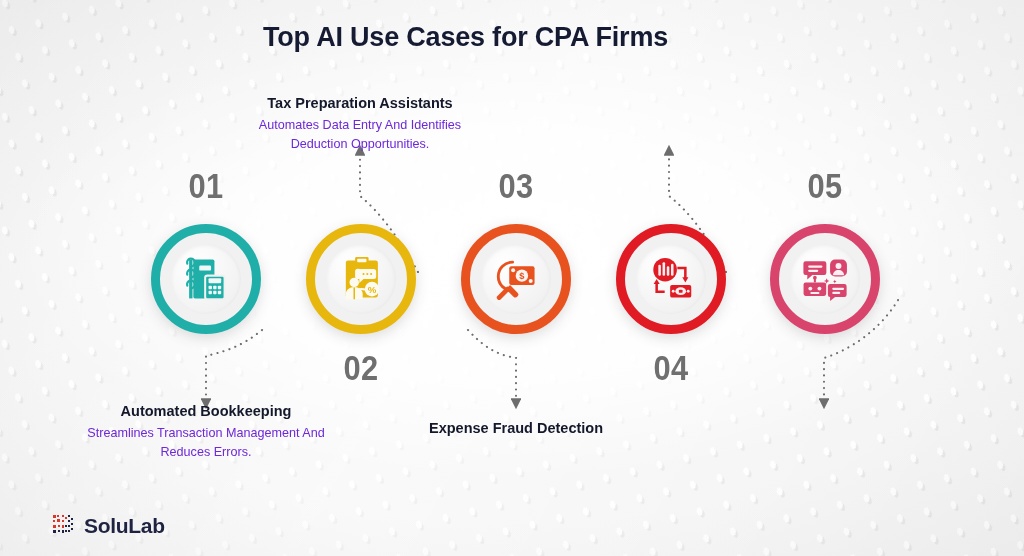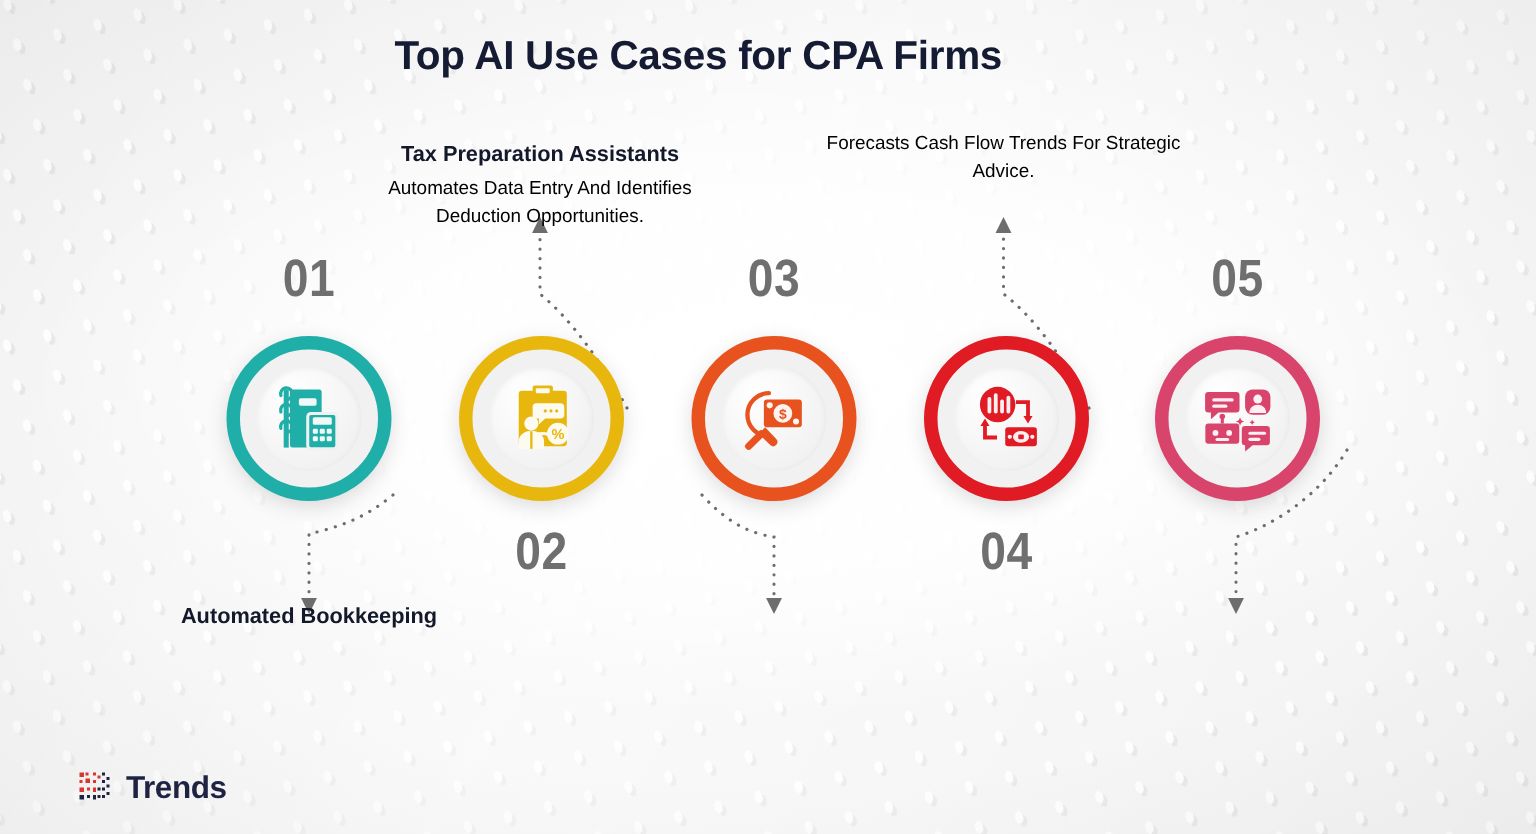--- a/index.html
+++ b/index.html
@@ -132,21 +132,21 @@
   .caption .cap-title {
     font-size: 14.5px;
     font-weight: 700;
     color: #14182b;
     line-height: 1.25;
     margin-bottom: 4px;
   }
   .caption .cap-desc {
     font-size: 12.6px;
     font-weight: 400;
-    color: #000000;
+    color: #6d28d9;
     line-height: 1.48;
   }
 
   
   .logo {
     position: absolute;
     left: 52px;
     bottom: 18px;
     display: flex;
     align-items: center;
@@ -212,20 +212,21 @@
             <rect x="35" y="46" width="4" height="4" rx="1"></rect>
             <rect x="40.5" y="46" width="4" height="4" rx="1"></rect>
             <rect x="46" y="46" width="4" height="4" rx="1"></rect>
           </g>
         </g>
       </svg>
     </div>
   </div>
   <div class="caption" style="left:82px; top:402px; width:248px;">
     <div class="cap-title">Automated Bookkeeping</div>
+    <div class="cap-desc">Streamlines Transaction Management And Reduces Errors.</div>
   </div>
 
   <div class="node" style="left:306px; top:224px;">
     <div class="num" style="top:124px; left:0;">02</div>
     <div class="ring" style="border:9px solid #e8b70d;">
       <svg class="glyph" viewBox="0 0 64 64">
         <g fill="#e8b70d">
           <rect x="14" y="10" width="38" height="44" rx="2.6"></rect>
           <rect x="25" y="6" width="16" height="8" rx="1.6"></rect>
           <rect x="27.5" y="8" width="11" height="4" rx="1" fill="#fdfbf0"></rect>
@@ -263,20 +264,21 @@
           <circle cx="39" cy="28" r="7.4" fill="#fdf3ef"></circle>
           <text x="39" y="32.4" text-anchor="middle" font-size="11" font-weight="700" font-family="Liberation Sans, sans-serif" fill="#e8521f">$</text>
           <circle cx="28.6" cy="21.6" r="2.4" fill="#fdf3ef"></circle>
           <circle cx="49.4" cy="34.4" r="2.4" fill="#fdf3ef"></circle>
         </g>
         <path d="M20 44 L29 53 a3.4 3.4 0 0 0 4.8 -4.8 L25 39 z" fill="#e8521f"></path>
       </svg>
     </div>
   </div>
   <div class="caption" style="left:392px; top:419px; width:248px;">
+    <div class="cap-title">Expense Fraud Detection</div>
   </div>
 
   <div class="node" style="left:616px; top:224px;">
     <div class="num" style="top:124px; left:0;">04</div>
     <div class="ring" style="border:9px solid #e01b24;">
       <svg class="glyph" viewBox="0 0 64 64">
         <circle cx="25" cy="21" r="14" fill="#e01b24"></circle>
         <g fill="#fdeef0">
           <rect x="17" y="15" width="3" height="13" rx="1.4"></rect>
           <rect x="22" y="12" width="3" height="16" rx="1.4"></rect>
@@ -291,21 +293,20 @@
         <path d="M18.6 38 L15 32 L11.4 38 z" fill="#e01b24"></path>
         <rect x="31" y="39" width="25" height="15" rx="2.2" fill="#e01b24"></rect>
         <ellipse cx="43.5" cy="46.5" rx="6.4" ry="4.6" fill="#fdeef0"></ellipse>
         <rect x="41.3" y="44.6" width="4.4" height="3.8" rx="1" fill="#e01b24"></rect>
         <circle cx="34.6" cy="46.5" r="1.7" fill="#fdeef0"></circle>
         <circle cx="52.4" cy="46.5" r="1.7" fill="#fdeef0"></circle>
       </svg>
     </div>
   </div>
   <div class="caption" style="left:543px; top:86px; width:252px;">
-    <div class="cap-desc">Forecasts Cash Flow Trends For Strategic Advice.</div>
   </div>
 
   <div class="node" style="left:770px; top:224px;">
     <div class="num" style="top:-58px; left:0;">05</div>
     <div class="ring" style="border:9px solid #d9446c;">
       <svg class="glyph" viewBox="0 0 64 64">
 
         <path d="M9 11 h22 a2.6 2.6 0 0 1 2.6 2.6 v11 a2.6 2.6 0 0 1 -2.6 2.6 h-14 l-6 5.4 v-5.4 h-2 a2.6 2.6 0 0 1 -2.6 -2.6 v-11 A2.6 2.6 0 0 1 9 11 z" fill="#d9446c"></path>
         <g fill="#fdeff3">
           <rect x="12" y="16" width="17" height="2.6" rx="1.3"></rect>
@@ -364,16 +365,16 @@
         <rect x="13" y="11" width="2" height="2"></rect>
         <rect x="16" y="1" width="2" height="2"></rect>
         <rect x="16" y="6" width="2" height="2"></rect>
         <rect x="16" y="11" width="2" height="2"></rect>
         <rect x="16" y="16" width="2" height="2"></rect>
         <rect x="19" y="4" width="2" height="2"></rect>
         <rect x="19" y="9" width="2" height="2"></rect>
         <rect x="19" y="14" width="2" height="2"></rect>
       </g>
     </svg>
-    <span class="logo-text">Trends</span>
+    <span class="logo-text">SoluLab</span>
   </div>
 
 </div>
 
 </body></html>

